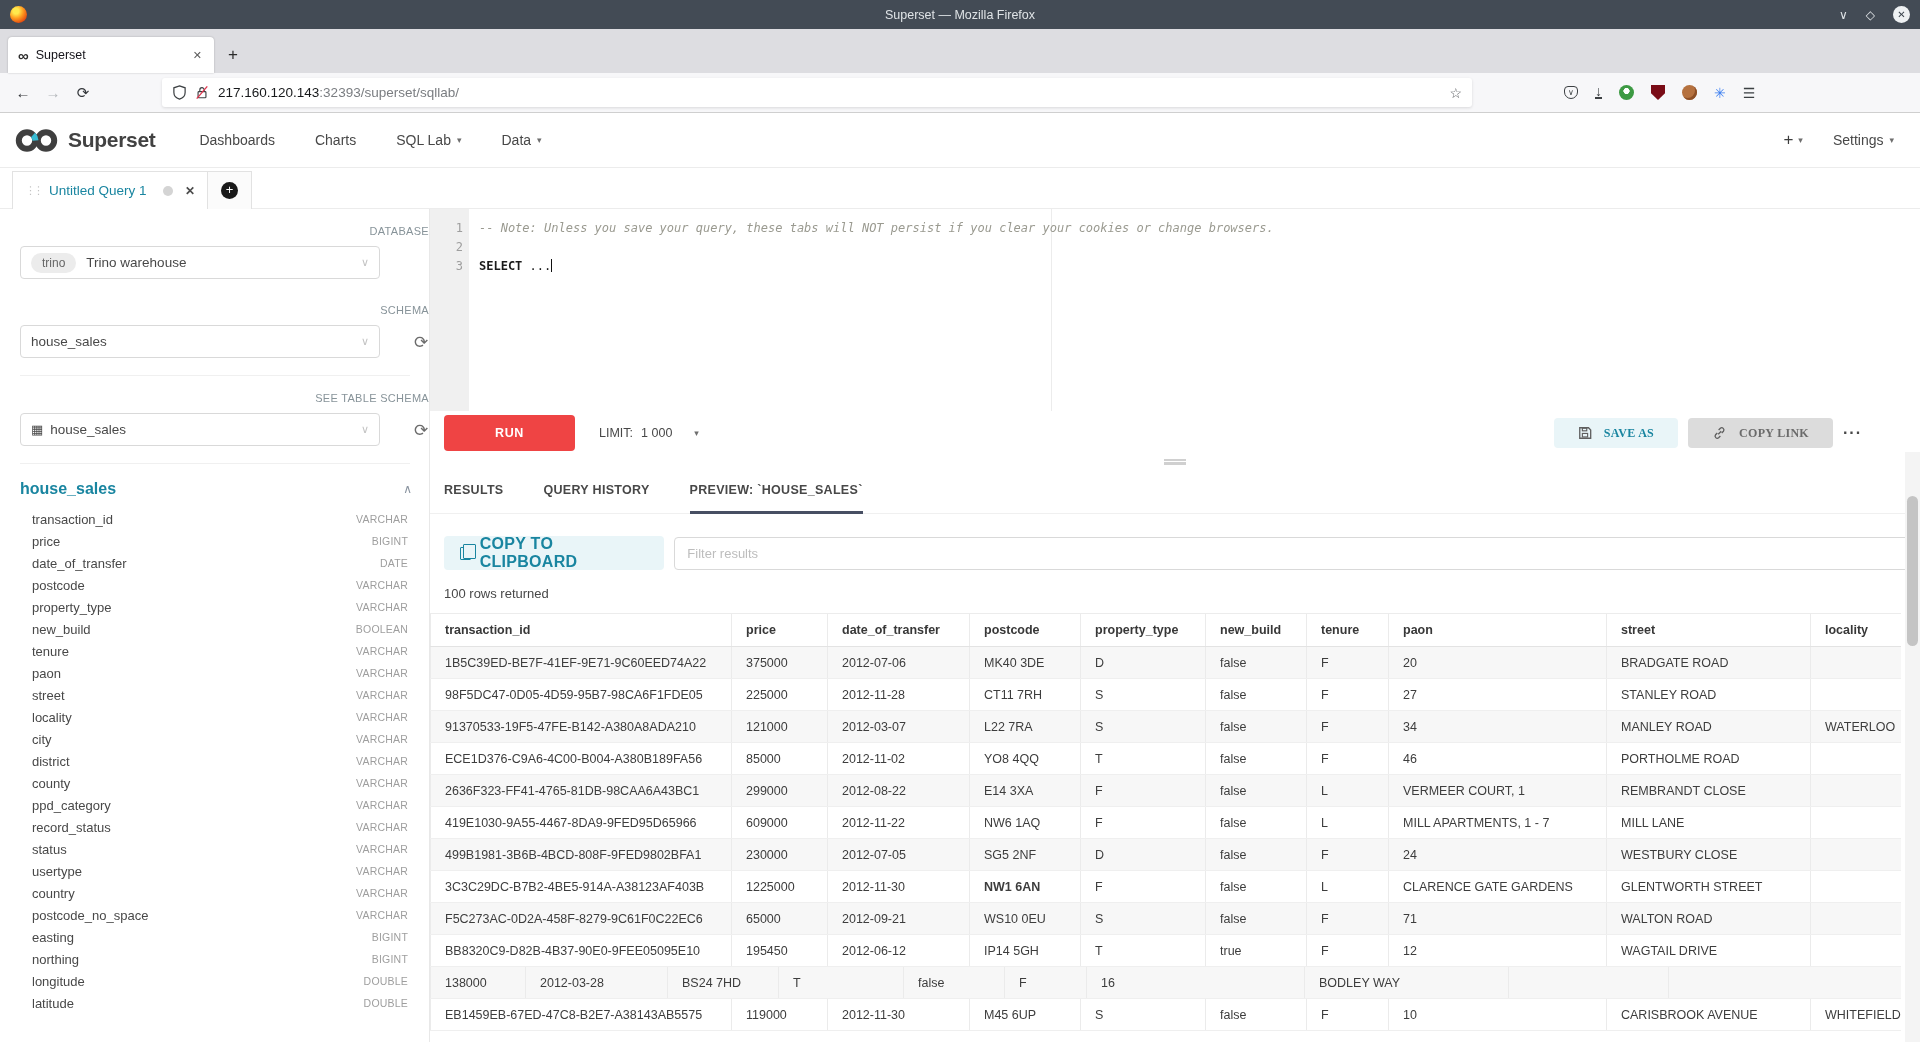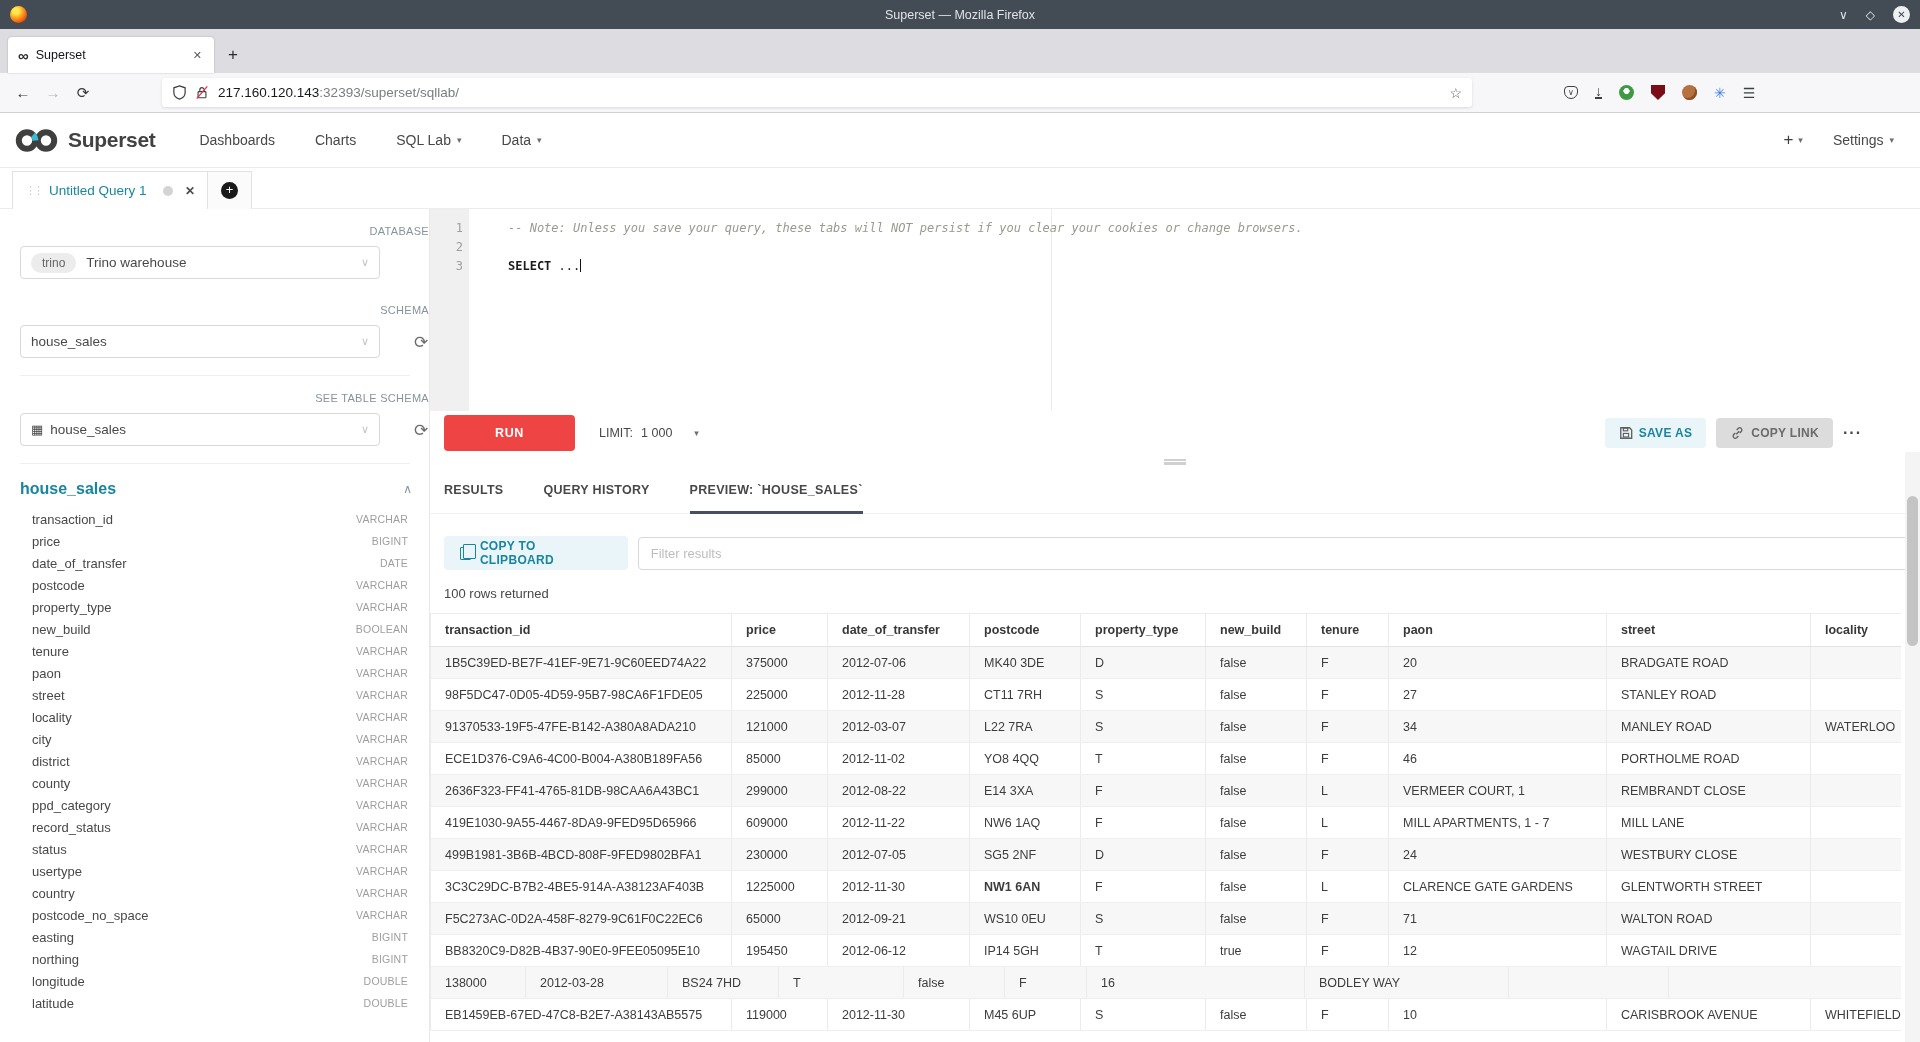--- a/index.html
+++ b/index.html
@@ -85,51 +85,51 @@
   .colrow .cname { flex:1; font-size:13px; color:#484848; }
   .colrow .ctype { font-size:10.5px; color:#9e9e9e; letter-spacing:.2px; }
 
   .main { flex:1; position:relative; }
 
   
   .editor { height:202px; position:relative; background:#fff; }
   .gutter { position:absolute; left:0; top:0; bottom:0; width:39px; background:#f0f0f0; color:#9e9e9e;
     font-family:"DejaVu Sans Mono", monospace; font-size:12px; text-align:right; padding:10px 6px 0 0; line-height:19px; }
   .codearea { position:absolute; left:39px; right:0; top:0; bottom:0; padding:10px 0 0 10px;
-    font-family:"DejaVu Sans Mono", monospace; font-size:12px; line-height:19px; color:#1b1b1b;margin-left:29px; }
+    font-family:"DejaVu Sans Mono", monospace; font-size:12px; line-height:19px; color:#1b1b1b; }
   .comment { color:#9a9a90; font-style:italic; }
   .kw { font-weight:bold; }
   .cursor { display:inline-block; width:1px; height:13px; background:#111; vertical-align:-2px; }
   .printmargin { position:absolute; left:621px; top:0; bottom:0; width:1px; background:#ececec; }
 
   
   .etoolbar { height:44px; display:flex; align-items:center; position:relative; padding-left:14px; }
   .runbtn { width:131px; height:36px; background:#ef4444; color:#fff; border-radius:4px; font-size:12.5px;
     font-weight:bold; letter-spacing:.6px; display:flex; align-items:center; justify-content:center; }
   .limit { margin-left:24px; font-size:12.5px; color:#484848; display:flex; align-items:center; gap:8px; }
   .limit .val { color:#484848; }
   .limit .caret { margin-left:14px; }
   .etool-right { position:absolute; right:58px; display:flex; align-items:center; gap:10px; }
-  .chipbtn { height:30px; border-radius:4px; display:flex; align-items:center; gap:6px; padding:0 14px;
-    font-size:12px; font-weight:bold; letter-spacing:.3px; }
+  .chipbtn { height:30px; border-radius:4px; display:flex; align-items:center; gap:12px; padding:0 24px;
+    font-size:12px; font-weight:bold; letter-spacing:.3px;font-family:Liberation Serif, serif; }
   .saveas { background:#e9f5f8; color:#1985a0; }
   .copylink { background:#dcdcdc; color:#6b6b6b; }
   .morebtn { font-size:16px; color:#484848; font-weight:bold; letter-spacing:1px; }
 
   .splitter { height:14px; display:flex; align-items:center; justify-content:center; }
   .grip { width:22px; border-top:2px solid #d0d0d0; border-bottom:2px solid #d0d0d0; height:6px; position:relative; }
   .grip::after { content:""; position:absolute; left:0; right:0; top:1px; border-top:2px solid #d0d0d0; }
 
   
   .rtabs { height:45px; display:flex; align-items:center; gap:40px; padding-left:14px; border-bottom:1px solid #f0f0f0; }
   .rtab { font-size:12.5px; font-weight:600; color:#484848; letter-spacing:.3px; height:45px;
     display:flex; align-items:center; border-bottom:3px solid transparent; }
   .rtab.active { border-bottom-color:#474f63; }
   .rcontrols { display:flex; align-items:center; padding:22px 0 0 14px; gap:10px; }
-  .copyclip { height:33px; background:#e9f5f8; color:#1985a0; font-size:12px; font-weight:bold;
+  .copyclip { height:33px; background:#e9f5f8; color:#1985a0; font-size:16px; font-weight:bold;
     letter-spacing:.3px; border-radius:4px; display:flex; align-items:center; gap:9px; padding:17px 16px; }
   .clipicon { width:11px; height:13px; border:1.5px solid #1985a0; border-radius:1px; position:relative; background:#e9f5f8; }
   .clipicon::before { content:""; position:absolute; left:2px; top:-4px; width:11px; height:13px;
     border:1.5px solid #1985a0; border-radius:1px; background:#e9f5f8; }
   .filterbox { width:1296px; height:33px; border:1px solid #d9d9d9; border-radius:4px; font-size:13px;
     color:#484848; padding:0 12px; outline:none; font-family:"Liberation Sans", sans-serif; }
   .filterbox::placeholder { color:#bdbdbd; }
   .rowsret { font-size:13px; color:#484848; padding:16px 0 12px 14px; }
 
   

